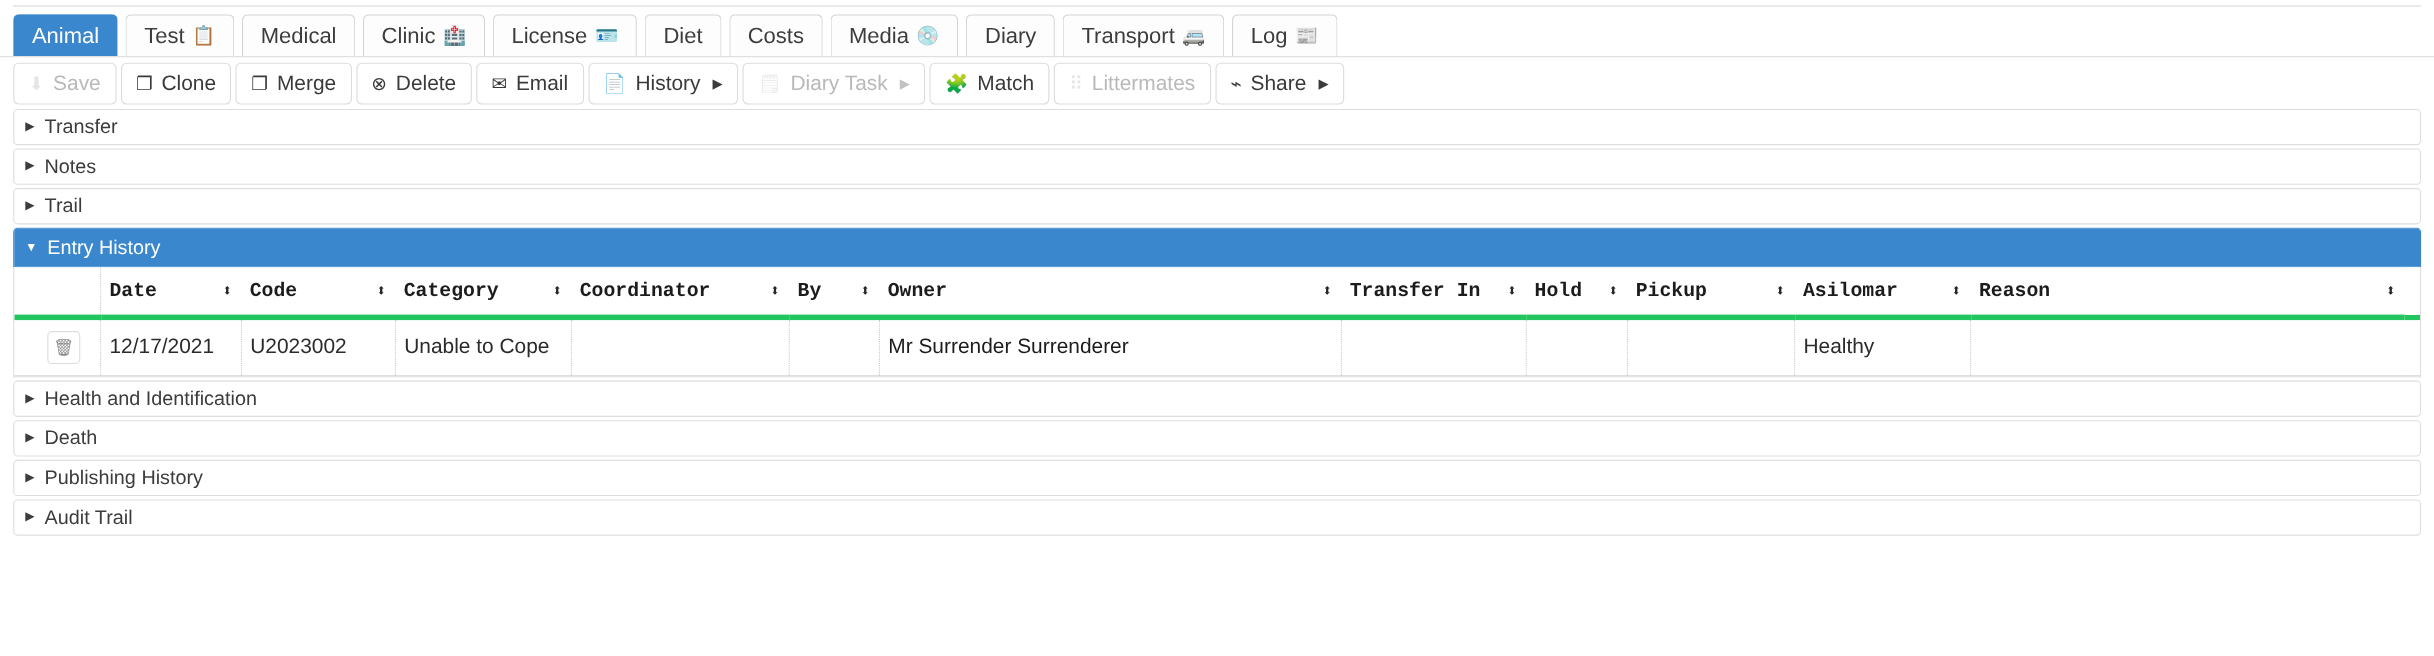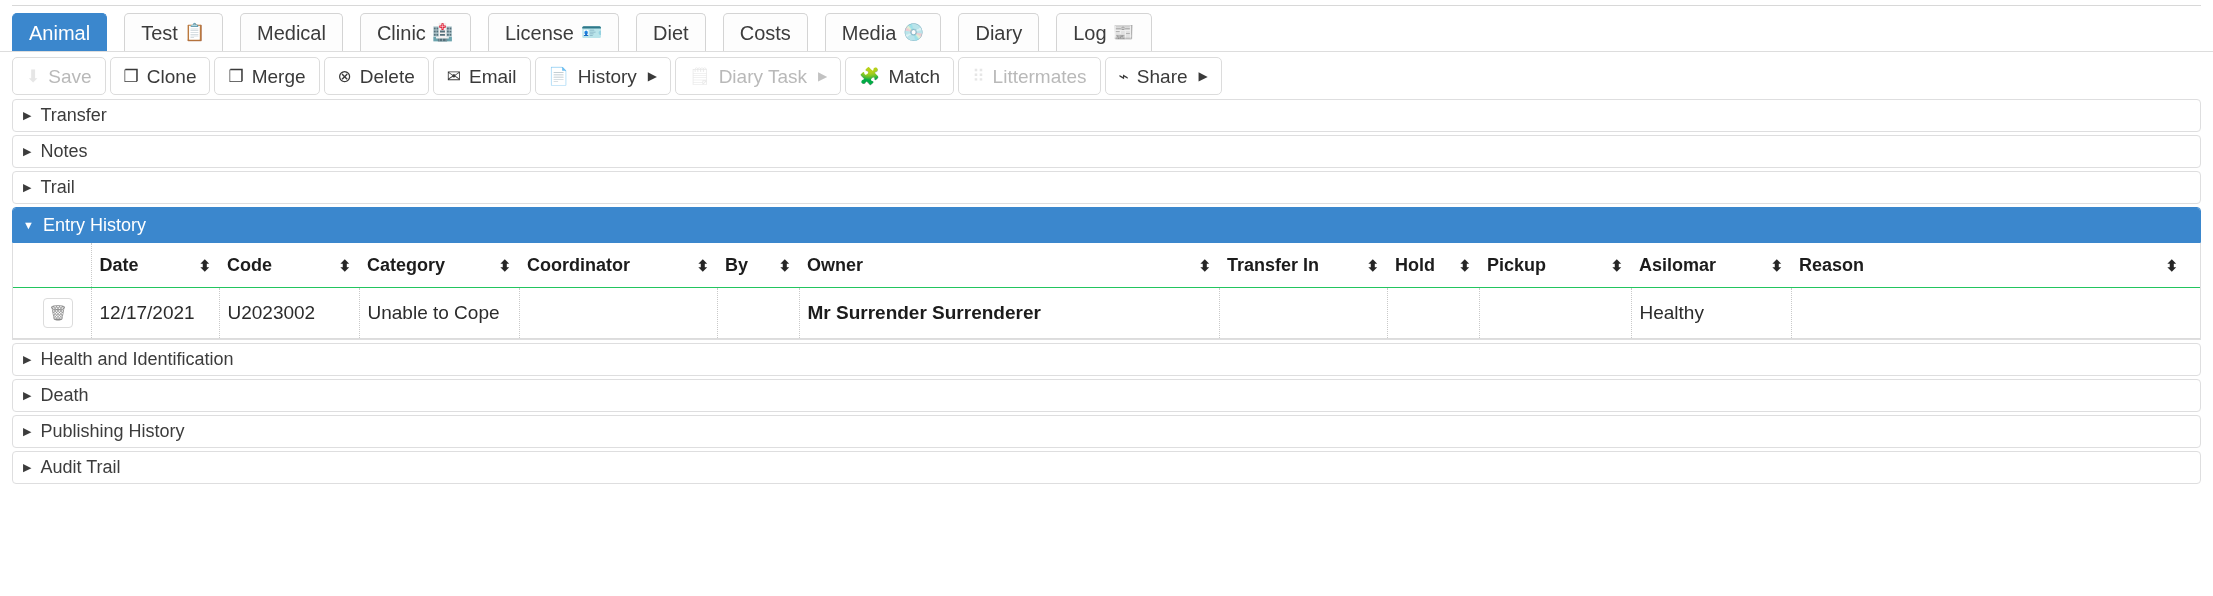--- a/index.html
+++ b/index.html
@@ -17,21 +17,21 @@
     overflow: hidden;
   }
 
   
   .tabbar {
     position: relative;
     height: 52px;
     padding: 8px 12px 0 12px;
     display: flex;
     align-items: flex-end;
-    gap: 17px;
+    gap: 7px;
     background: #ffffff;
     border-bottom: 1px solid #dddddd;
   }
   .tabbar:before {
     content: "";
     position: absolute;
     left: 12px; right: 12px; top: 5px;
     height: 1px;
     background: #d8d8d8;
   }
@@ -148,23 +148,24 @@
     border-collapse: collapse;
     table-layout: fixed;
     font-size: 18px;
   }
   table.grid th {
     font-size: 18px;
     font-weight: bold;
     color: #1c1c1c;
     padding: 12px 8px 11px 8px;
     text-align: center;
-    border-bottom: 1px solid #22c55e;
+    border-bottom: 5px solid #22c55e;
     white-space: nowrap;
     position: relative;
+    font-family: Liberation Mono, monospace;
   }
   table.grid th.sel { width: 78px; border-right: 1px dotted #c9c9c9; }
   table.grid th .hwrap {
     display: flex;
     align-items: center;
     justify-content: center;
     gap: 0;
   }
   table.grid th .lbl { flex: 0 0 auto; }
   table.grid th .sortico {
@@ -179,21 +180,21 @@
     padding: 10px 8px;
     font-size: 19px;
     color: #2b2b2b;
     border-right: 1px dotted #c9c9c9;
     vertical-align: middle;
     white-space: nowrap;
     overflow: hidden;
     text-overflow: ellipsis;
   }
   table.grid td.lastcol { border-right: none; }
-  table.grid td.owner { font-weight: bold; color: #1c1c1c; }
+  table.grid td.owner { font-weight: normal; color: #1c1c1c; }
   table.grid tr.datarow { border-bottom: 1px solid #dcdcdc; }
   .rowsel {
     display: flex;
     align-items: center;
     gap: 14px;
     padding-left: 22px;
   }
   .trashbtn {
     width: 30px; height: 30px;
     border: 1px solid #dcdcdc;
@@ -238,20 +239,24 @@
       </div>
       <div class="tab">
         <span>Costs</span>
       </div>
       <div class="tab">
         <span>Media</span>
         <span class="ticon">💿</span>
       </div>
       <div class="tab">
         <span>Diary</span>
+      </div>
+      <div class="tab">
+        <span>Transport</span>
+        <span class="ticon">🚐</span>
       </div>
       <div class="tab">
         <span>Log</span>
         <span class="ticon">📰</span>
       </div>
     </div>
 
   <div class="toolbar" id="toolbar">
       <div class="tbtn disabled">
         <span class="bicon">⬇</span>

